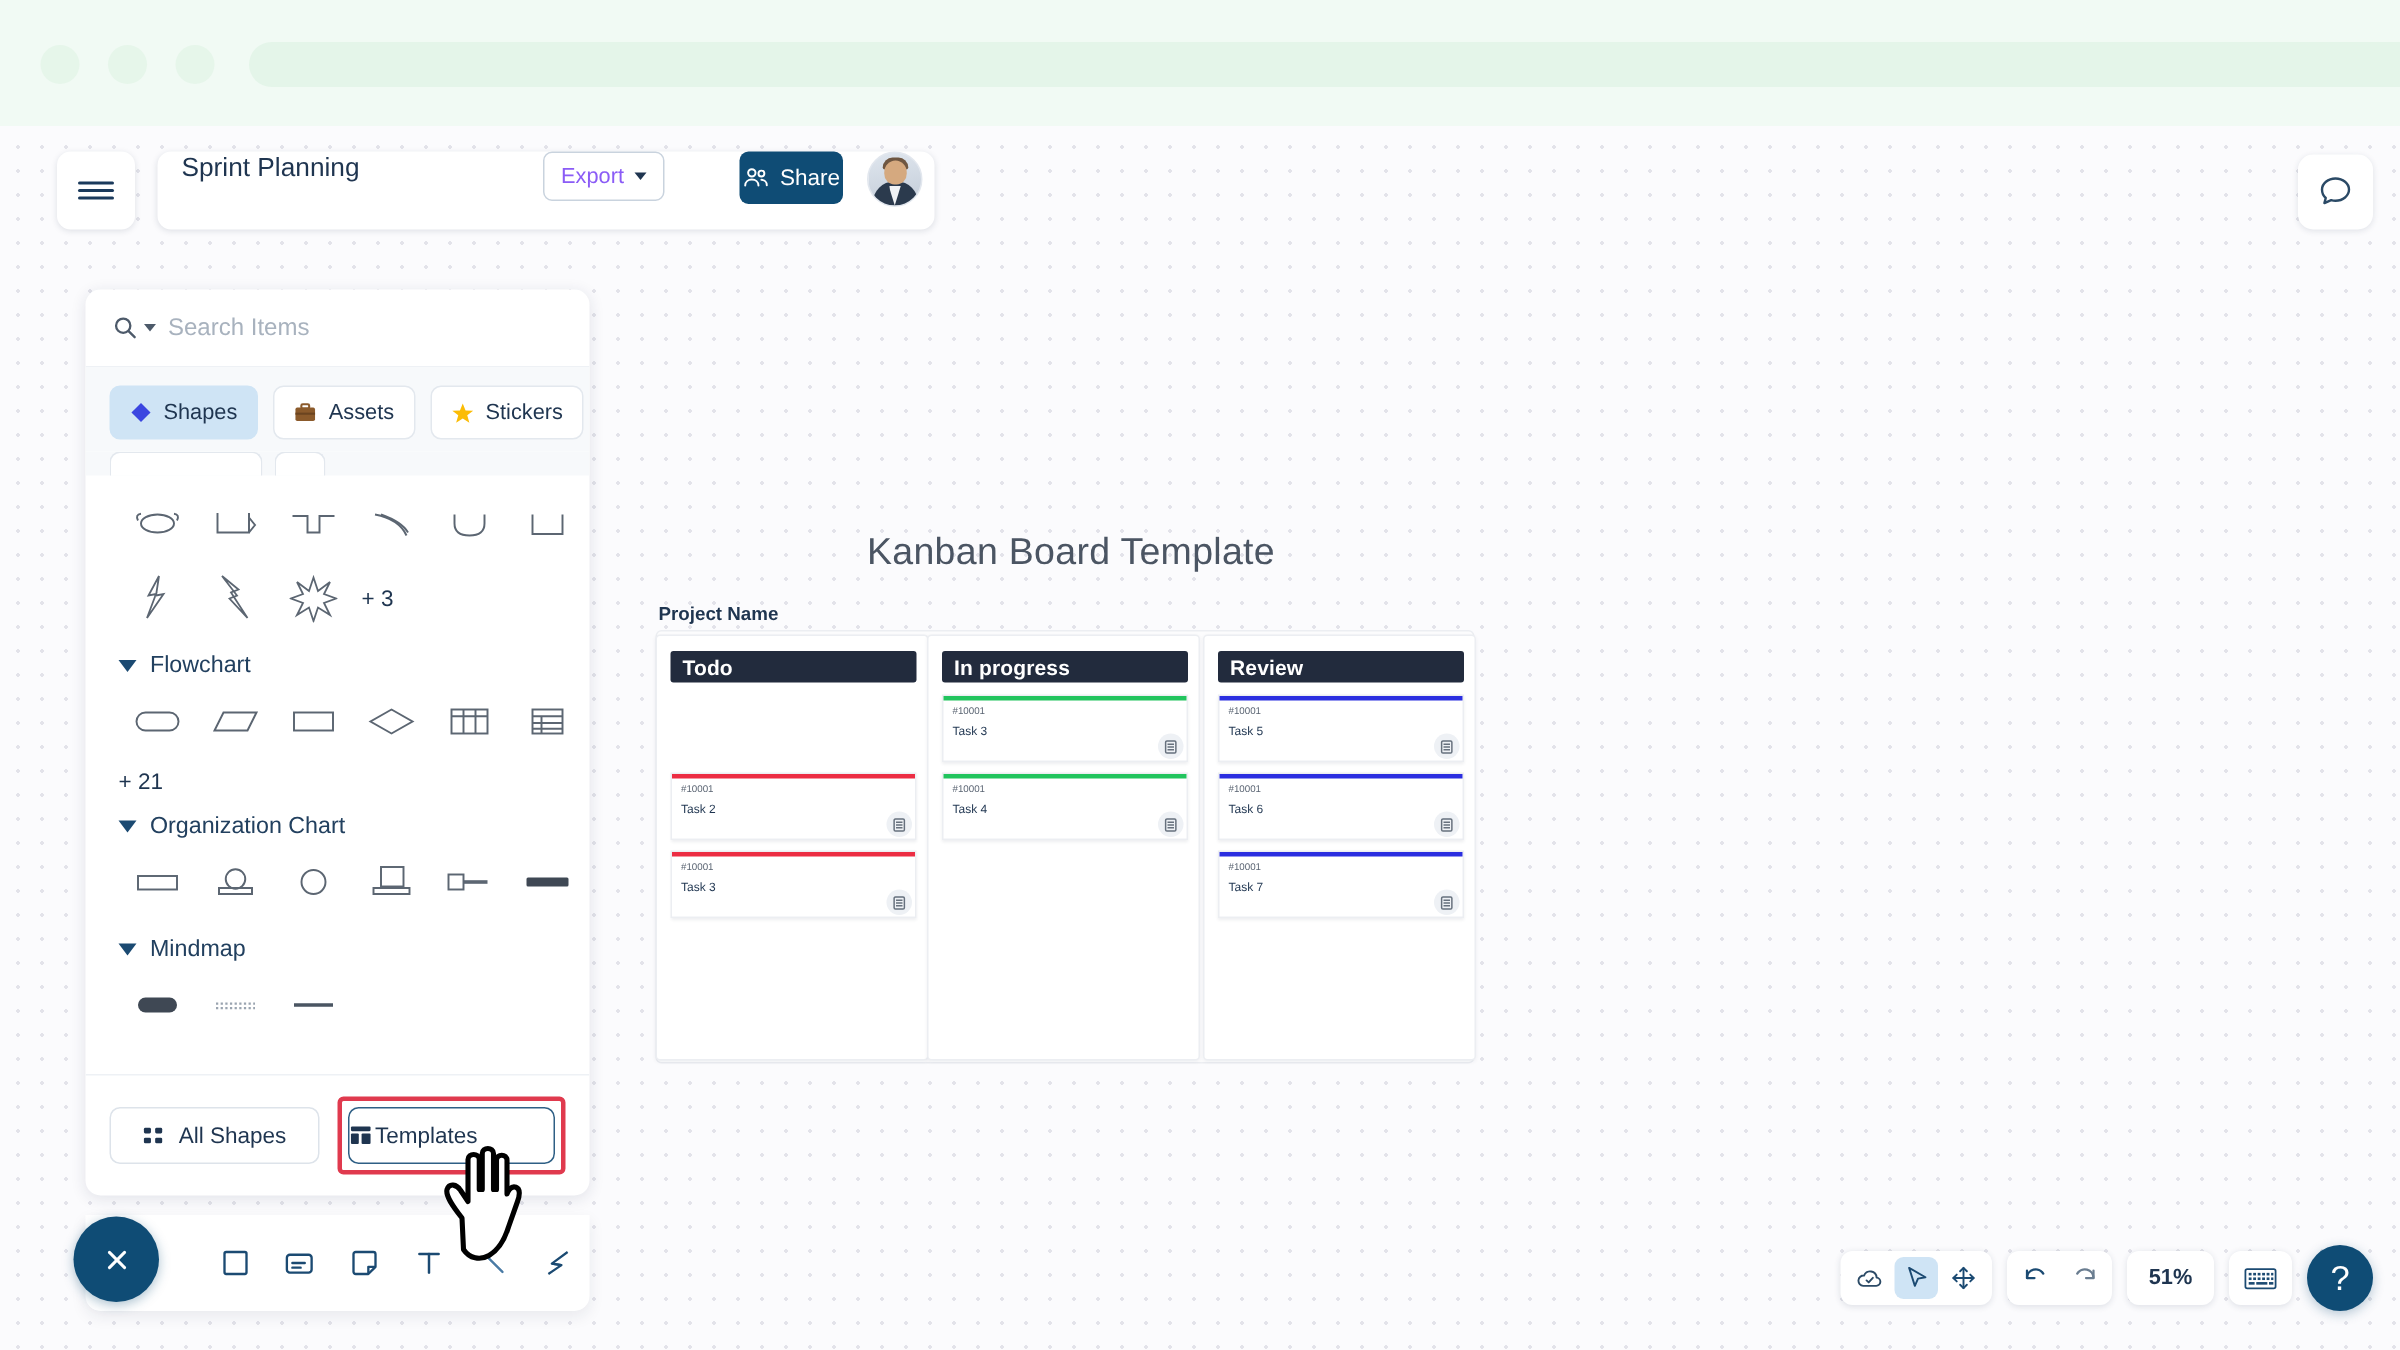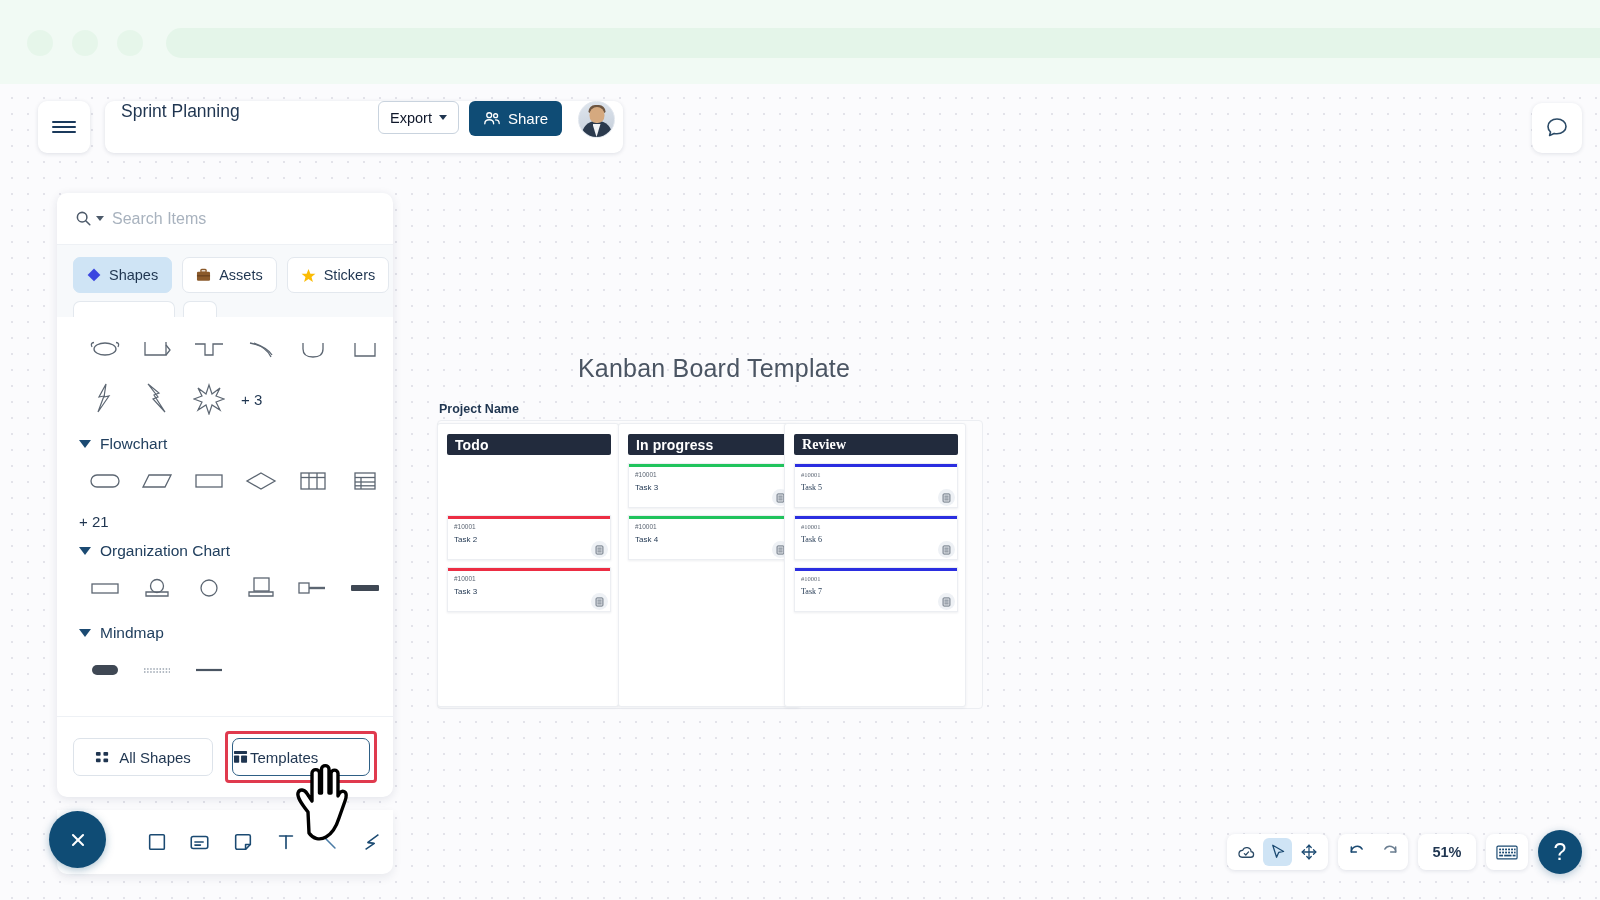--- a/index.html
+++ b/index.html
@@ -55,33 +55,34 @@
     position: absolute; left: 105px; top: 101px;
     height: 52px; width: 518px; border-radius: 9px;
     background: #fff; box-shadow: 0 1px 4px rgba(25,40,70,.13);
     display: flex; align-items: flex-start; padding-left: 16px; gap: 10px;
   }
   #doc-title {
     font-size: 17.5px; color: #1f3550; flex: 1;
   }
   #export-button {
     height: 33px; border: 1px solid #c9d3de; border-radius: 6px;
-    background: #fff; color: #0f172a; font-size: 14.5px;
+    background: #fff; color: #8b5cf6; font-size: 14.5px;
     padding: 0 11px; display: flex; align-items: center; gap: 7px;
     cursor: pointer; font-family: inherit;
   }
   .caret-down {
     width: 0; height: 0; border-left: 4.5px solid transparent;
     border-right: 4.5px solid transparent; border-top: 5.5px solid #1f3550;
   }
   #share-button {
     height: 35px; border-radius: 6px; background: #0f4c75; border: none;
-    color: #fff; font-size: 15px; padding: 0 14px;
+    color: #fff; font-size: 15px; padding: 0 2px;
     display: flex; align-items: center; gap: 7px; cursor: pointer;
     font-family: inherit;
+    margin-left: 40px;
   }
   #avatar {
     width: 37px; height: 37px; border-radius: 50%; margin-left: 6px;
     margin-right: 8px;
     background: linear-gradient(170deg,#dfe6ee 0%,#c3ccd8 100%);
     overflow: hidden; position: relative; flex: none;
     border: 1px solid #e2e7ee;
   }
   #avatar .head {
     position: absolute; left: 50%; top: 5px; transform: translateX(-50%);
@@ -382,21 +383,21 @@
           <div class="task-badge">
             <svg width="9" height="10" viewBox="0 0 10 11" fill="none" stroke="#66707d" stroke-width="1.1">
               <rect x="1.2" y="1" width="7.6" height="9" rx="1"></rect>
               <line x1="2.6" y1="3.4" x2="7.4" y2="3.4"></line>
               <line x1="2.6" y1="5.5" x2="7.4" y2="5.5"></line>
               <line x1="2.6" y1="7.6" x2="7.4" y2="7.6"></line>
             </svg>
           </div>
         </div>
       </div>
-      <div class="kanban-col" id="col-2" style="left: 784px; font-family: Liberation Serif, serif;">
+      <div class="kanban-col" id="col-2" style="left: 802px;">
         <div class="col-head">
           <span class="col-head-text">Review</span>
         </div>
         <div class="task-card" style="top: 39px;">
           <div class="task-accent" style="background: rgb(43, 46, 224);"></div>
           <div class="task-id">#10001</div>
           <div class="task-name">Task 5</div>
           <div class="task-badge">
             <svg width="9" height="10" viewBox="0 0 10 11" fill="none" stroke="#66707d" stroke-width="1.1">
               <rect x="1.2" y="1" width="7.6" height="9" rx="1"></rect>

